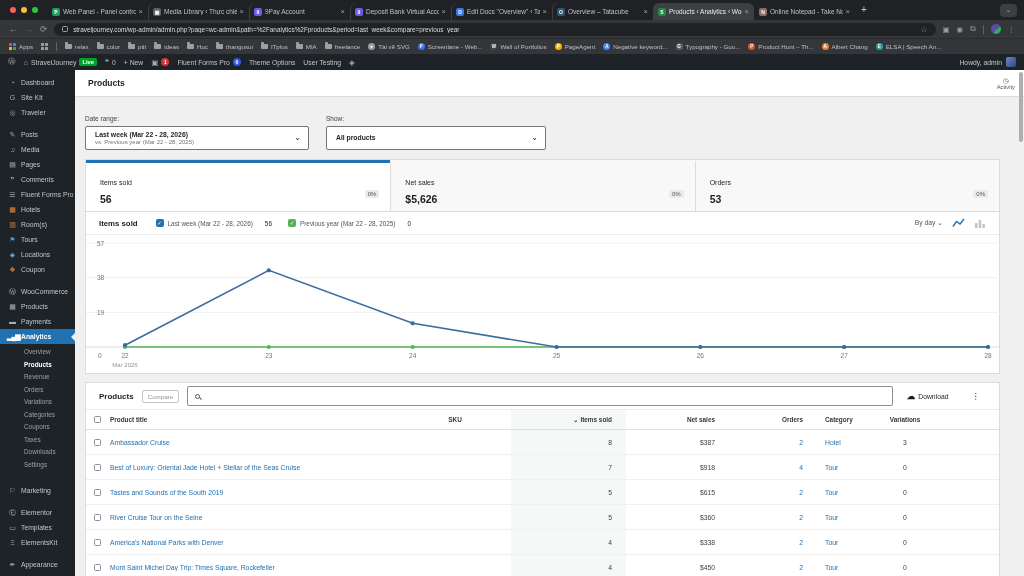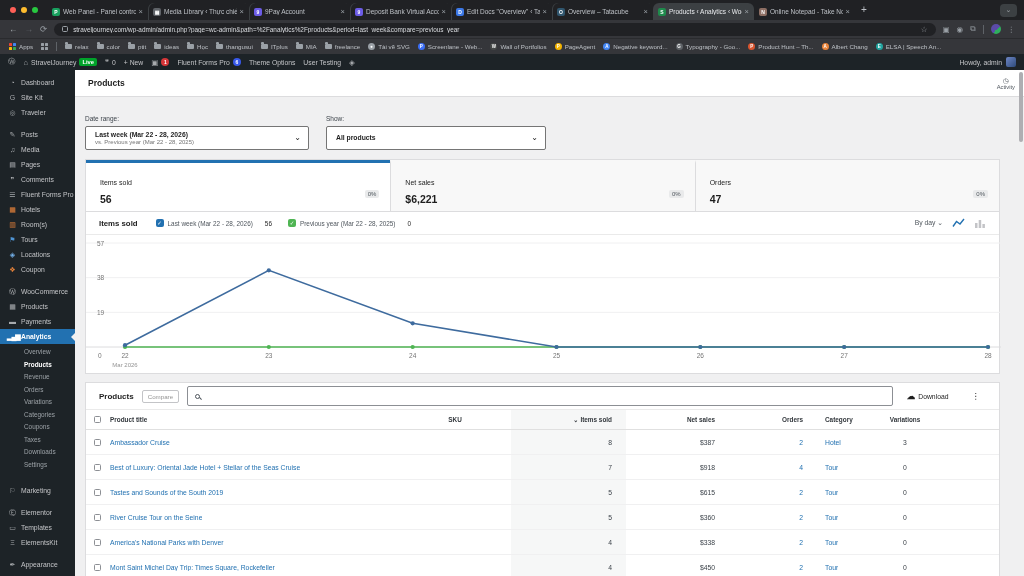--- a/index.html
+++ b/index.html
@@ -489,26 +489,26 @@
         </div>
 
         <div class="stats" id="stats-row">
             <button class="stat-tile selected">
               <div class="stat-label">Items sold</div>
               <div class="stat-value">56</div>
               <span class="stat-delta">0%</span>
             </button>
             <button class="stat-tile">
               <div class="stat-label">Net sales</div>
-              <div class="stat-value">$6,221</div>
+              <div class="stat-value">$5,626</div>
               <span class="stat-delta">0%</span>
             </button>
             <button class="stat-tile">
               <div class="stat-label">Orders</div>
-              <div class="stat-value">47</div>
+              <div class="stat-value">53</div>
               <span class="stat-delta">0%</span>
             </button>
           </div>
 
         <div class="chart-card">
           <div class="chart-head">
             <span class="chart-title">Items sold</span>
             <span id="legend" style="display:flex;align-items:center;">
                 <span class="legend-item">
                   <span class="legend-cb" style="background: rgb(34, 113, 177);">✓</span>

